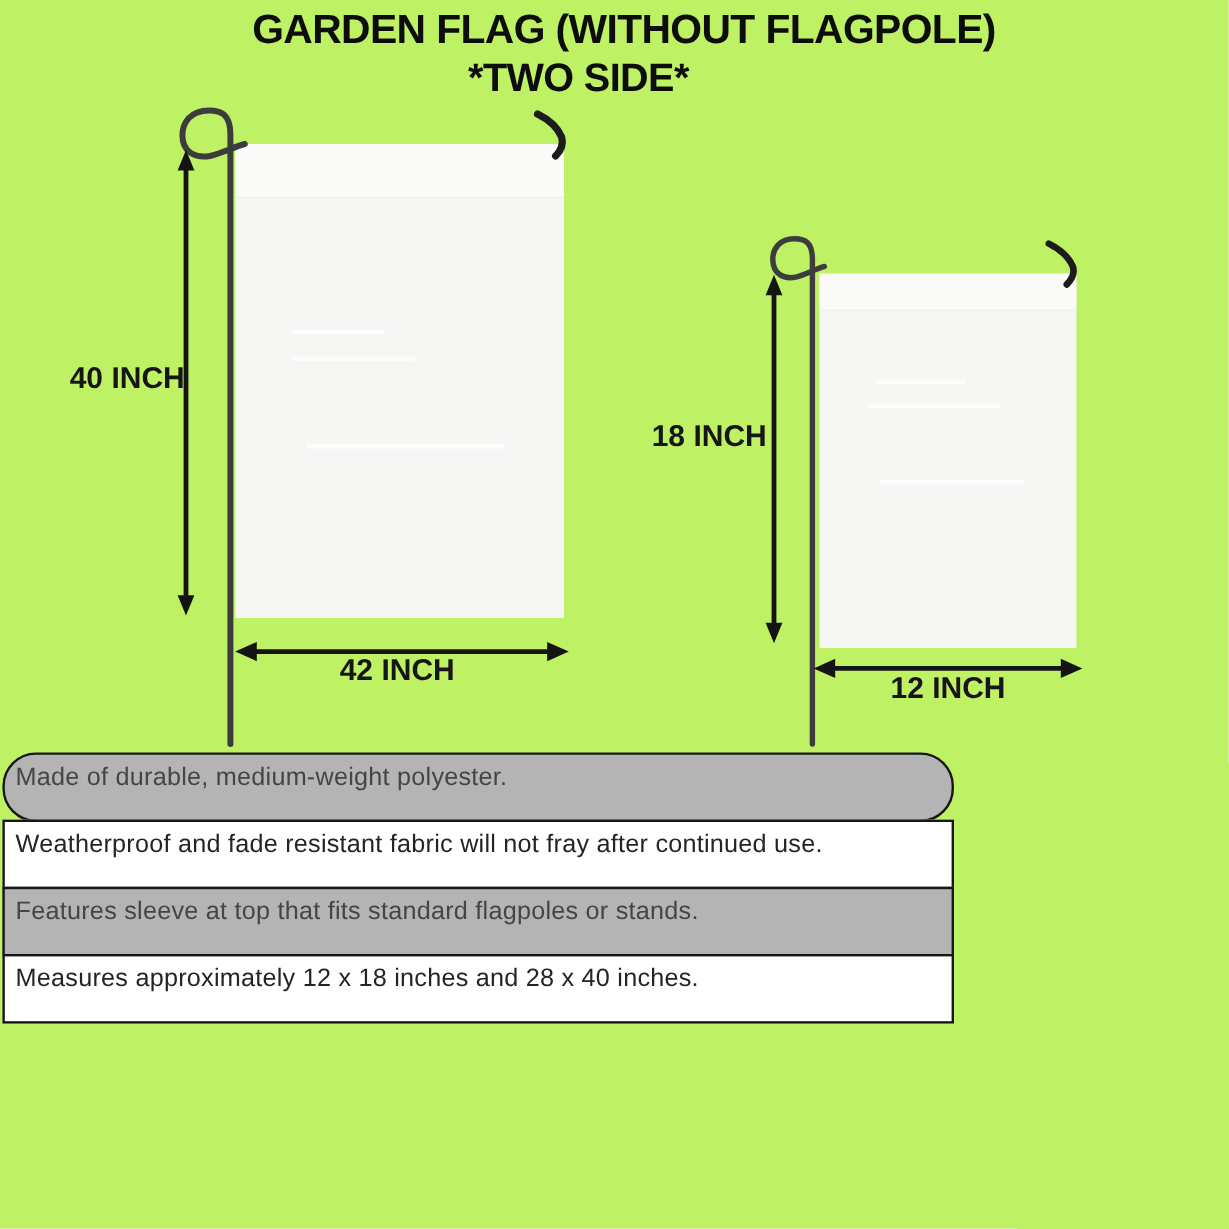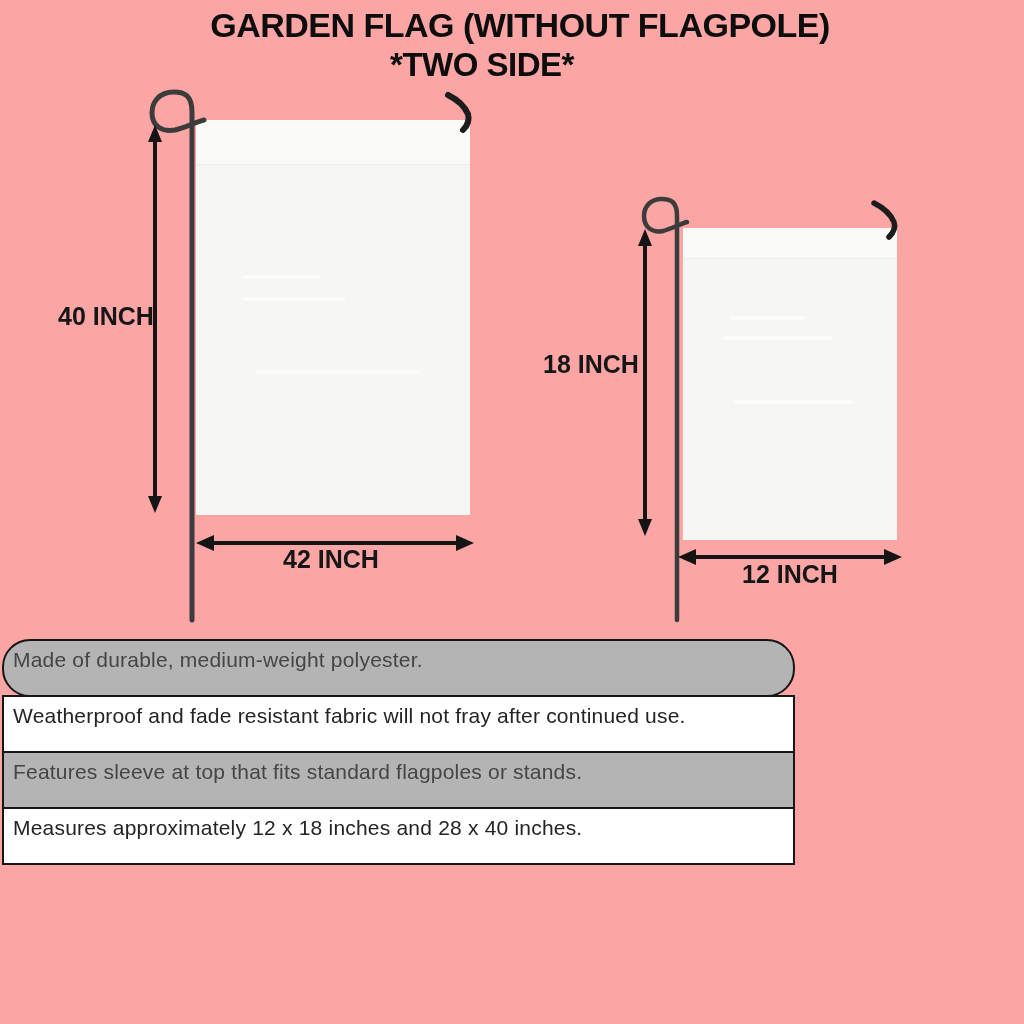--- a/index.html
+++ b/index.html
@@ -1,17 +1,17 @@
 <!DOCTYPE html>
 <html><head>
 <meta charset="utf-8">
 <style>
   html,body{margin:0;padding:0;background:#ffffff;}
   .page{
-    position:relative;width:1024px;height:1024px;background:#fca5a5;
+    position:relative;width:1024px;height:1024px;background:#bef264;
     font-family:"Liberation Sans", sans-serif;overflow:hidden;
   }
   .title-line1{
     position:absolute;top:6px;left:8px;width:1024px;text-align:center;
     font-size:34px;font-weight:900;letter-spacing:-0.5px;color:#0d0d0d;white-space:nowrap;
   }
   .title-line2{
     position:absolute;top:46px;left:-30px;width:1024px;text-align:center;
     font-size:33px;font-weight:900;letter-spacing:-0.5px;color:#0d0d0d;white-space:nowrap;
   }
@@ -25,21 +25,21 @@
   .overlay{position:absolute;left:0;top:0;pointer-events:none;}
   .dim-label{
     position:absolute;transform:translate(-50%,-50%);
     font-size:25px;font-weight:bold;color:#161616;white-space:nowrap;
   }
   .features{position:absolute;left:2px;top:627px;width:793px;}
   .feature-row{
     box-sizing:border-box;height:58px;border:2px solid #161616;margin-top:-2px;
     padding:7px 6px 0 9px;font-size:21px;letter-spacing:0.2px;white-space:nowrap;overflow:hidden;
   }
-  .feature-row:first-child{margin-top:12px;border-radius:28px;}
+  .feature-row:first-child{margin-top:0;border-radius:28px;}
   .feature-row.shaded{background:#b4b4b4;color:#454545;}
   .feature-row.plain{background:#ffffff;color:#242424;}
 </style>
 </head>
 <body>
 
 <div class="page">
 
   <div class="title-line1">GARDEN FLAG (WITHOUT FLAGPOLE)</div>
   <div class="title-line2">*TWO SIDE*</div>

